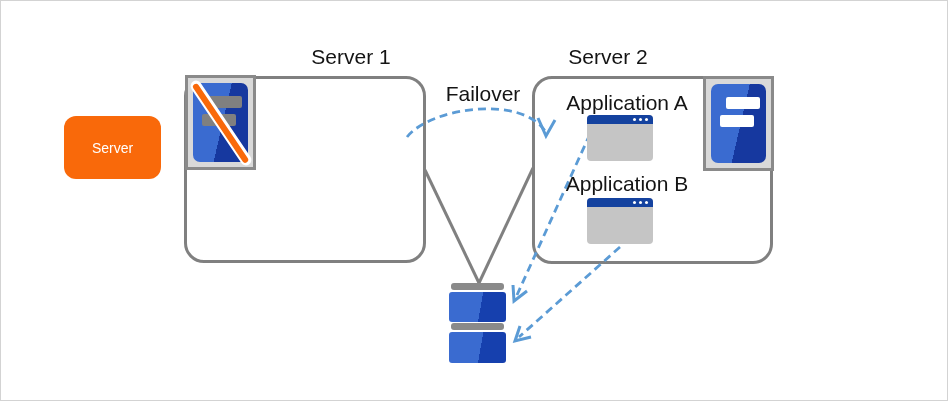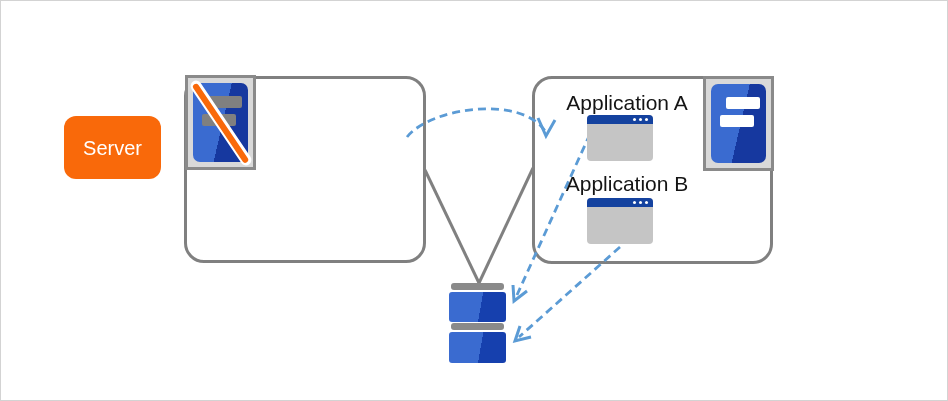--- a/index.html
+++ b/index.html
@@ -33,21 +33,21 @@
   .slash-core{position:absolute;left:3px;top:2.5px;width:94px;height:6px;background:#f9690a;border-radius:3px;}
   
   .app-window{position:absolute;width:66px;height:46px;border-radius:4px;background:#c5c5c5;overflow:hidden;}
   .titlebar{position:relative;height:9px;background:#14429f;}
   .dots{position:absolute;right:5px;top:3px;display:flex;gap:3px;}
   .dot{width:3px;height:3px;border-radius:50%;background:#fff;}
   #appA{left:586px;top:114px;}
   #appB{left:586px;top:197px;}
   
   #badge{position:absolute;left:63px;top:115px;width:97px;height:63px;border-radius:12px;background:#f9690a;
-    color:#fff;font-size:20px;line-height:28px;text-align:center;display:flex;flex-direction:column;justify-content:center;}
+    color:#fff;font-size:14px;line-height:28px;text-align:center;display:flex;flex-direction:column;justify-content:center;}
   
   #disk{position:absolute;left:448px;top:282px;width:57px;height:80px;}
   .disk-cap{position:absolute;left:2px;width:53px;height:7px;background:#8a8a8a;border-radius:3px;}
   .disk-platter{position:absolute;left:0;width:57px;border-radius:3px;
     background:linear-gradient(100deg,#3a6bd0 0 55%,#1640ae 55% 100%);}
   .cap1{top:0;} .plat1{top:9px;height:30px;}
   .cap2{top:40px;} .plat2{top:49px;height:31px;}
   
   #lbl-server1{left:270px;top:44px;}
   #lbl-server2{left:527px;top:44px;}
@@ -68,20 +68,23 @@
     <path d="M 424 169 L 478 282" stroke="#808080" stroke-width="3" fill="none"></path>
     <path d="M 532 167 L 478 282" stroke="#808080" stroke-width="3" fill="none"></path>
     <path d="M 406 136 C 430 106, 520 94, 544 130" stroke="#5B9BD5" stroke-width="2.8" stroke-dasharray="8 5" fill="none"></path>
     <path d="M 537 117 L 545 135 L 554 119" stroke="#5B9BD5" stroke-width="3" fill="none"></path>
     <path d="M 589 133 L 516 294" stroke="#5B9BD5" stroke-width="2.8" stroke-dasharray="8 5" fill="none"></path>
     <path d="M 526 290 L 513 300 L 512 284" stroke="#5B9BD5" stroke-width="3" fill="none"></path>
     <path d="M 619 246 L 518 336" stroke="#5B9BD5" stroke-width="2.8" stroke-dasharray="8 5" fill="none"></path>
     <path d="M 530 336 L 514 340 L 519 325" stroke="#5B9BD5" stroke-width="3" fill="none"></path>
   </svg>
 
+  <div class="lbl" id="lbl-server1">Server 1</div>
+  <div class="lbl" id="lbl-server2">Server 2</div>
+  <div class="lbl" id="lbl-failover">Failover</div>
   <div class="lbl" id="lbl-appA">Application A</div>
   <div class="lbl" id="lbl-appB">Application B</div>
 
   <div id="badge">
     <span>Server</span>
   </div>
 
   <div class="icon-frame" id="frame1">
     <div class="server-unit bars-gray">
       <div class="srv-bar b1"></div>

